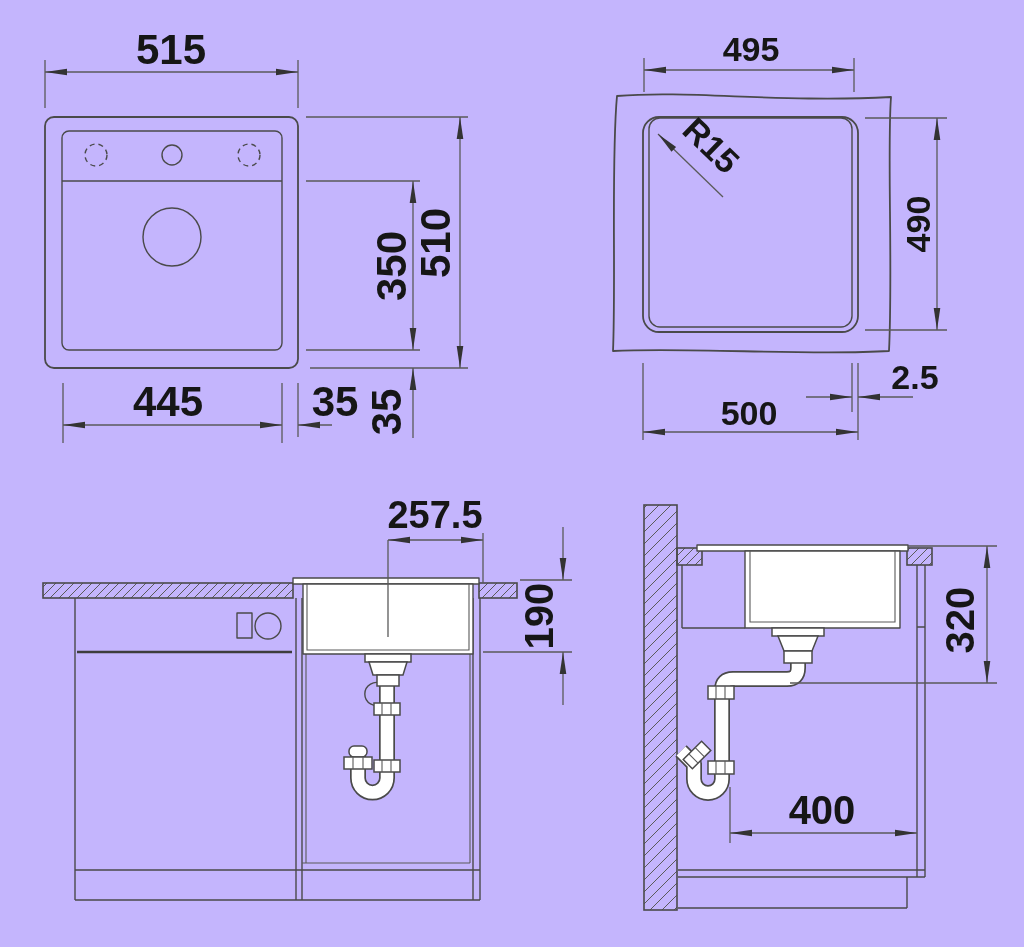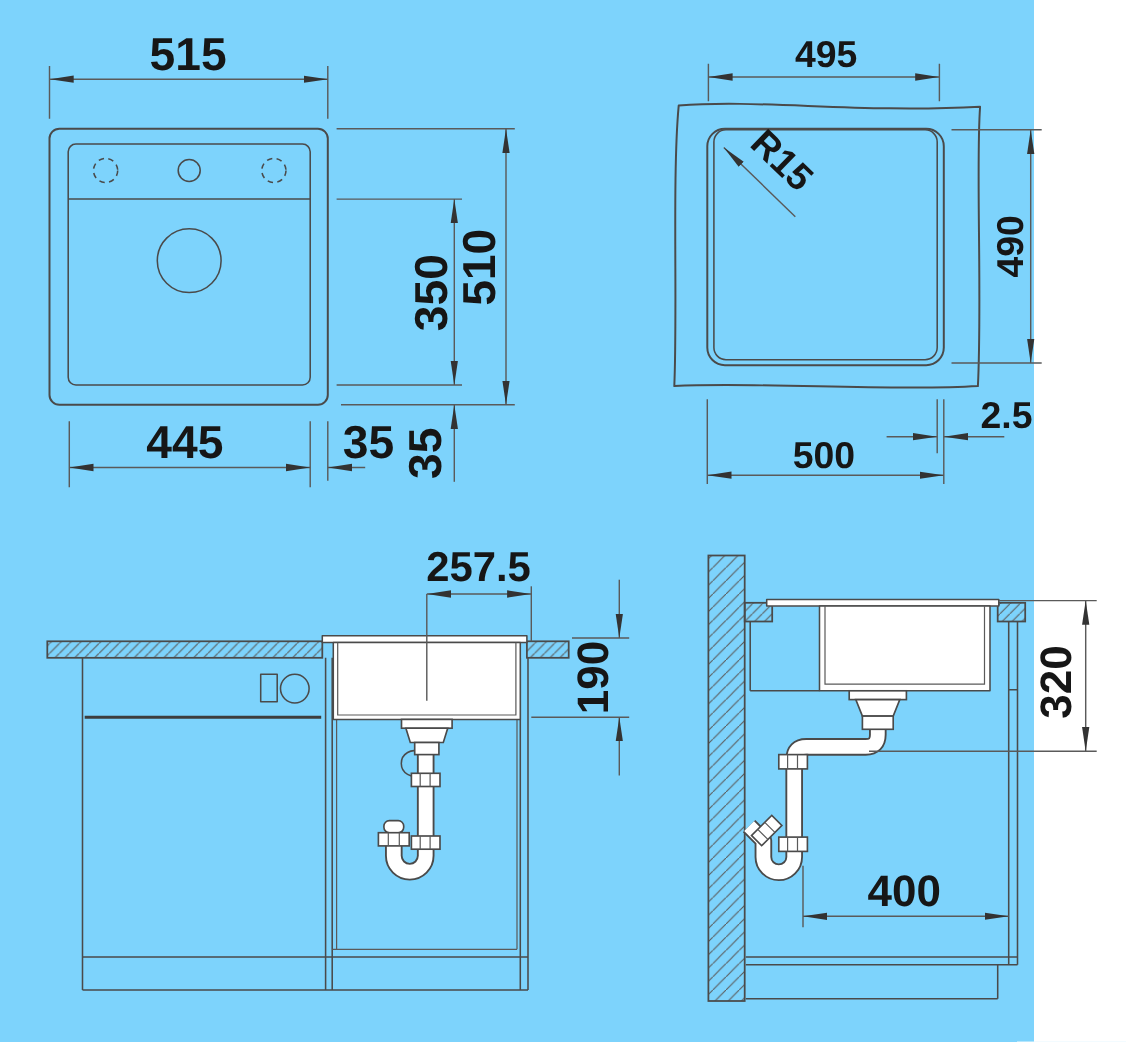--- a/index.html
+++ b/index.html
@@ -1,16 +1,16 @@
 <!DOCTYPE html>
 <html><head>
 <meta charset="utf-8">
 <style>
   html,body{margin:0;padding:0;background:#ffffff;}
-  .stage{width:940px;height:947px;position:relative;background:#7dd3fc;}
+  .stage{width:1024px;height:947px;position:relative;background:#c4b5fd;}
   svg{display:block;}
   .obj{stroke:#4a4a4a;stroke-width:1.8;fill:none;stroke-linejoin:round;}
   .obj2{stroke:#4a4a4a;stroke-width:1.4;fill:none;stroke-linejoin:round;}
   .thin{stroke:#5a5a5a;stroke-width:1.1;fill:none;}
   .dim{stroke:#5a5a5a;stroke-width:1.3;fill:none;}
   .whitefill{fill:#ffffff;}
   .hatch9{fill:url(#h9);}
   .hatch12{fill:url(#h12);}
   .pipe-out{stroke:#4a4a4a;stroke-width:16;fill:none;stroke-linejoin:round;}
   .pipe-in{stroke:#ffffff;stroke-width:12.6;fill:none;stroke-linejoin:round;}

